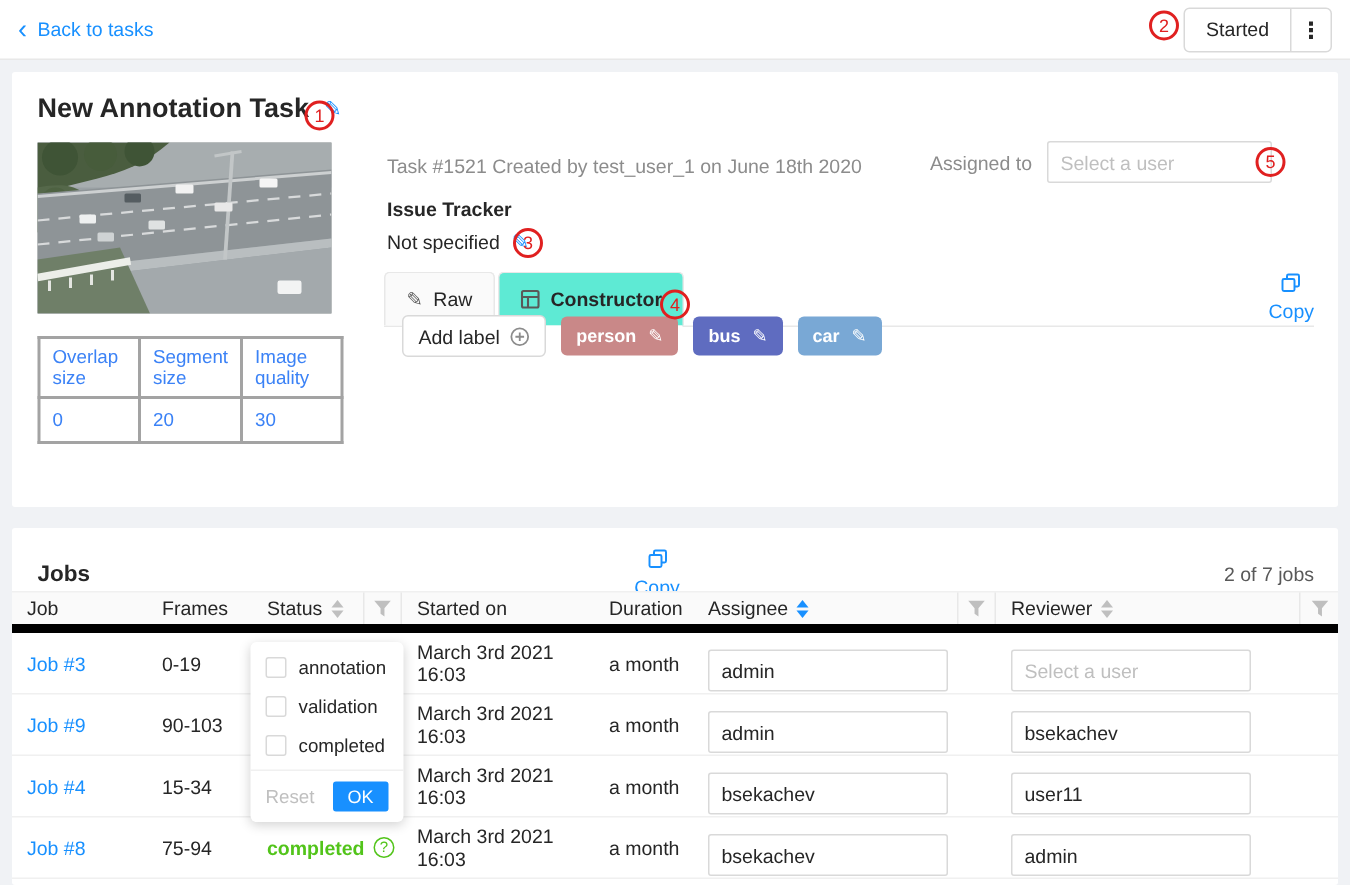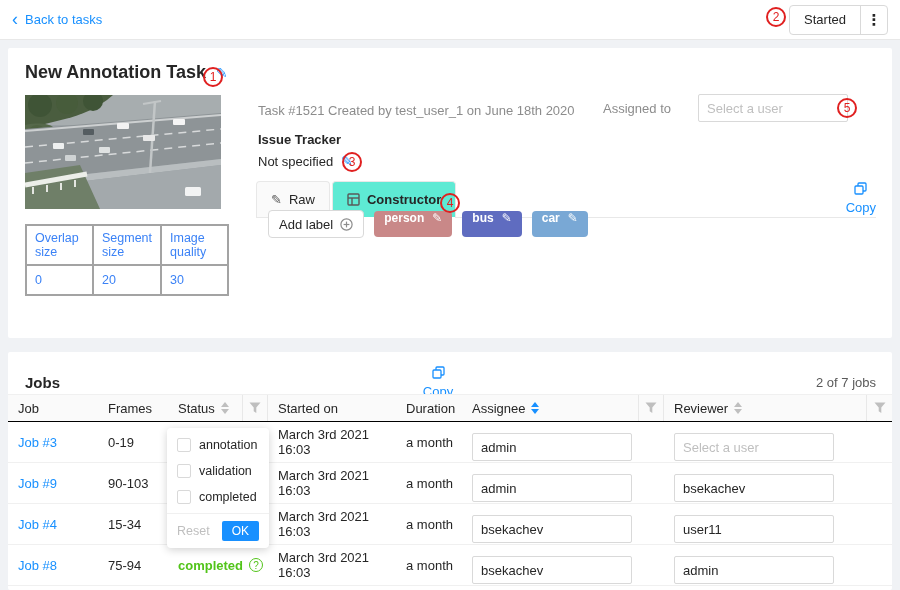--- a/index.html
+++ b/index.html
@@ -41,21 +41,21 @@
   .pencil { color: #1890ff; font-size: 14px; cursor: pointer; }
   .gray-pencil { color: #595959; font-size: 13px; }
   .thumb { position: absolute; left: 17px; top: 47px; width: 196px; height: 114px; display: block; background: #9aa1a4; }
   .params { position: absolute; left: 17px; top: 176px; border-collapse: collapse; }
   .params th, .params td {
     border: 2px solid #a3a3a3; font-weight: 400; text-align: left;
     padding: 5px 8px; font-size: 12.5px; color: #3b82f6; vertical-align: top; width: 67px;
   }
   .params td { padding: 7px 8px; }
   .meta { position: absolute; left: 250px; top: 55px; color: #8c8c8c; }
-  .assigned-row { position: absolute; top: 46px; right: 44px; display: flex; align-items: center; gap: 27px; justify-content: space-between; }
+  .assigned-row { position: absolute; top: 46px; right: 44px; display: flex; align-items: center; gap: 10px; justify-content: space-between; }
   .assigned-row .lbl { color: #8c8c8c; }
   input.ant {
     height: 28px; border: 1px solid #d9d9d9; border-radius: 2px; padding: 0 8px;
     font-size: 13px; font-family: inherit; color: #262626; outline: none; background: #fff;
   }
   input.ant::placeholder { color: #bfbfbf; }
   .assignee-select { width: 150px; }
   .it-label { position: absolute; left: 250px; top: 84px; font-weight: 700; }
   .it-row { position: absolute; left: 250px; top: 105px; display: flex; align-items: center; gap: 8px; }
   .tabs-bar {
@@ -69,32 +69,32 @@
   }
   .tab.active { background: #5eead4; font-weight: 700; position: relative; justify-content: flex-end; }
   .tab.active::after { content: ""; position: absolute; left: 0; right: 0; bottom: -1px; height: 1px; background: #fff; }
   .copy-link { margin-left: auto; display: flex; align-items: center; gap: 5px; color: #1890ff; cursor: pointer; align-self: center; text-decoration: none; flex-direction: column; }
   .labels-row { position: absolute; left: 260px; top: 162px; display: flex; align-items: center; gap: 10px; }
   .add-label {
     display: flex; align-items: center; gap: 7px; border: 1px solid #d9d9d9; background: #fff;
     border-radius: 4px; padding: 0 10px; height: 28px; font-size: 13px; font-family: inherit; cursor: pointer; color: #262626;
   }
   .chip {
-    display: flex; gap: 8px; height: 26px; padding: 0 10px;
+    display: flex; align-items: center; gap: 8px; height: 26px; padding: 0 10px;
     border-radius: 4px; color: #fff; font-size: 12px; font-weight: 700; cursor: pointer;
   }
   .chip .chip-pencil { color: #fff; font-size: 12px; font-weight: 400; }
 
   
   .jobs-head { position: absolute; left: 17px; top: 14px; right: 16px; display: flex; align-items: center; gap: 10px; }
   .jobs-head h2 { font-size: 15px; font-weight: 700; }
   .jobs-count { margin-left: auto; color: #595959; }
   .jtable { position: absolute; left: 0; top: 42px; right: 0; }
   .grid { display: grid; grid-template-columns: 90px 70px 100px 128px 66px 202px 228px; align-items: center; }
-  .thead { height: 28px; background: #fafafa; border-top: 1px solid #f0f0f0; border-bottom: 1px solid #000000; }
+  .thead { height: 28px; background: #fafafa; border-top: 1px solid #f0f0f0; border-bottom: 6px solid #000000; }
   .hcell { display: flex; align-items: center; gap: 6px; padding-left: 10px; height: 100%; }
   .carets { display: flex; flex-direction: column; gap: 2px; }
   .caret-up { width: 0; height: 0; border-left: 4px solid transparent; border-right: 4px solid transparent; border-bottom: 5px solid #bfbfbf; }
   .caret-down { width: 0; height: 0; border-left: 4px solid transparent; border-right: 4px solid transparent; border-top: 5px solid #bfbfbf; }
   .carets.active .caret-up { border-bottom-color: #1890ff; }
   .carets.active .caret-down { border-top-color: #1890ff; }
   .funnel-box {
     margin-left: auto; width: 26px; height: 100%;
     display: flex; align-items: center; justify-content: center;
     border-left: 1px solid #e8e8e8; cursor: pointer;

